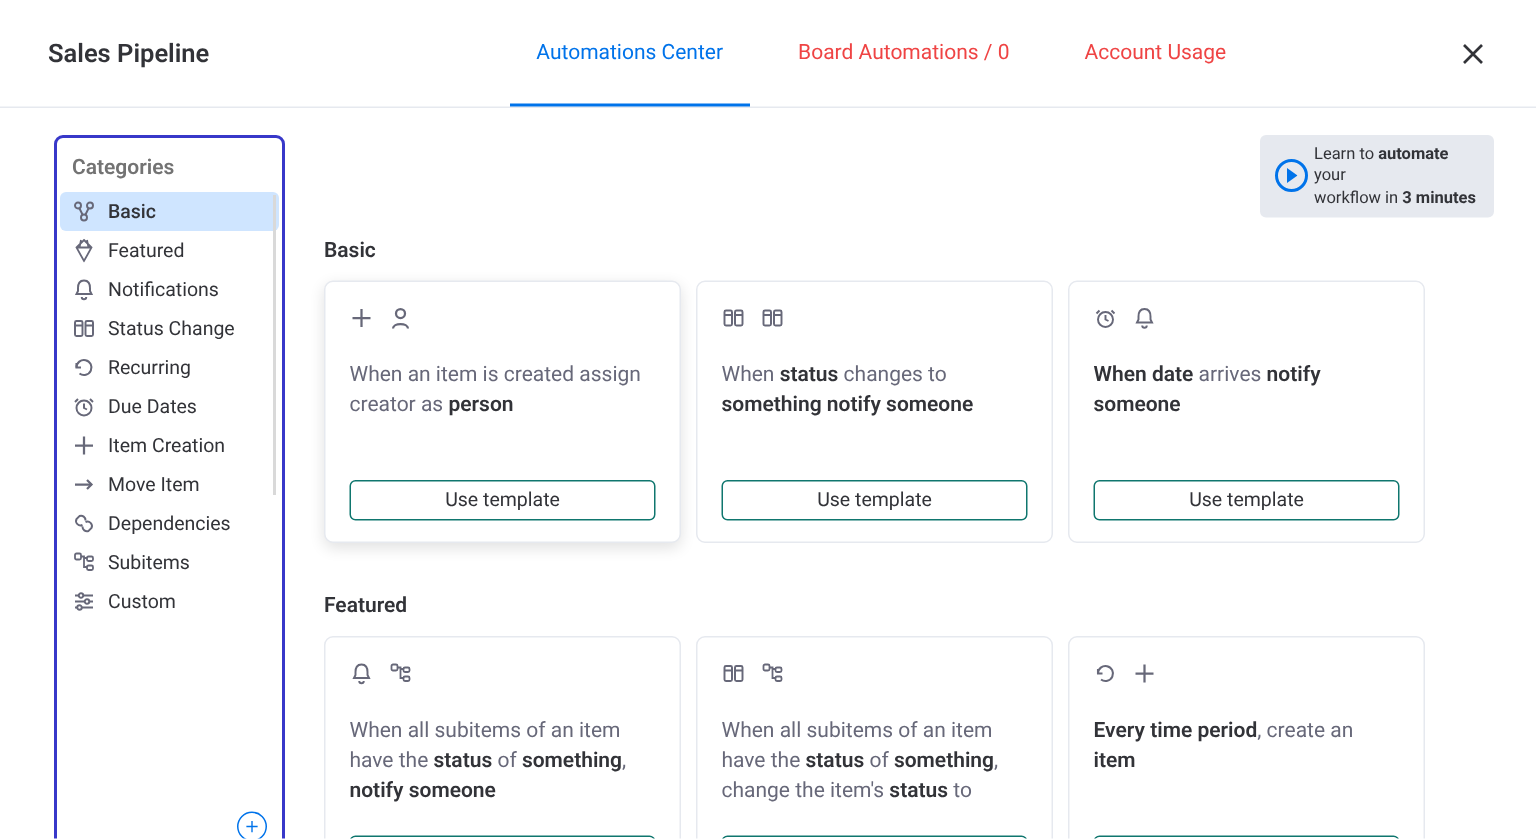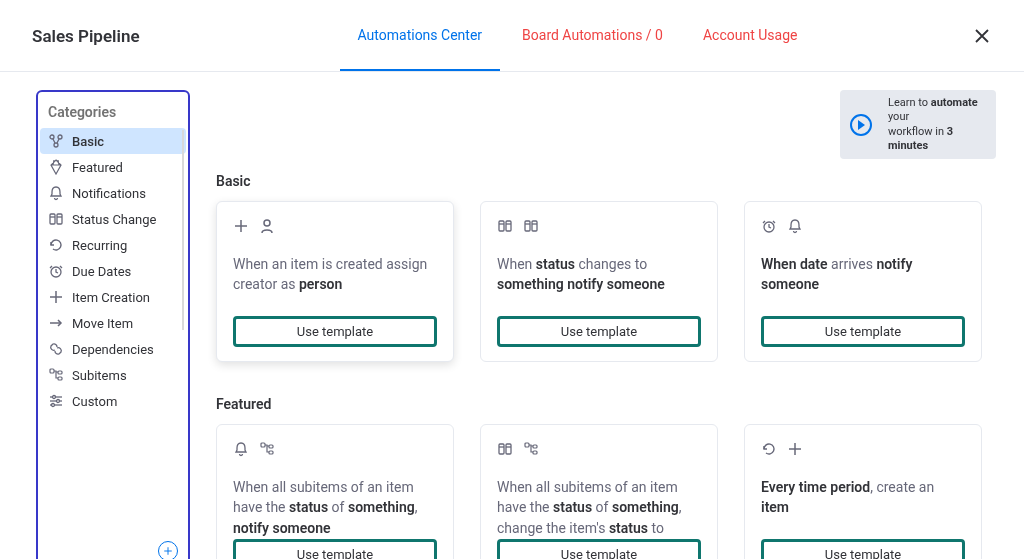--- a/index.html
+++ b/index.html
@@ -1,20 +1,20 @@
 <!DOCTYPE html>
 <html><head>
   <meta charset="utf-8">
   <style>
     * { box-sizing: border-box; margin: 0; padding: 0; }
     body { font-family: -apple-system, BlinkMacSystemFont, "Segoe UI", Roboto, sans-serif; background: #fff; width: 1024px; height: 559px; overflow: hidden; position: relative; }
 
     .header { display: flex; align-items: center; height: 72px; border-bottom: 1px solid #e6e9ef; padding: 0 28px 0 32px; }
     .header-title { font-size: 17px; font-weight: 600; color: #323338; }
-    .tabs { display: flex; gap: 4px; margin-left: 200px; height: 100%; }
+    .tabs { display: flex; gap: 14px; margin-left: 200px; height: 100%; }
     .tab { display: flex; align-items: center; padding: 0 18px; font-size: 14px; color: #ef4444; cursor: pointer; border-bottom: 2px solid transparent; }
     .tab.active { color: #0073ea; border-bottom-color: #0073ea; }
     .close-btn { margin-left: auto; font-size: 20px; color: #323338; cursor: pointer; padding: 6px; }
 
     .body { display: flex; padding: 18px 28px 0 36px; height: calc(100% - 56px); }
 
     .sidebar { width: 154px; flex: 0 0 154px; border: 2px solid #3838c9; border-radius: 6px; padding: 10px 2px; position: relative; }
     .sidebar-heading { font-size: 14px; font-weight: 600; color: #737373; padding: 2px 8px 8px 8px; }
     .sidebar-item { display: flex; align-items: center; gap: 8px; padding: 5px 8px; font-size: 13px; color: #323338; cursor: pointer; border-radius: 4px; }
     .sidebar-item.active { background: #cfe5ff; color: #323338; font-weight: 500; }
@@ -23,33 +23,33 @@
     .add-btn { position: absolute; right: 10px; bottom: 12px; width: 20px; height: 20px; border-radius: 50%; border: 1.5px solid #0073ea; color: #0073ea; display: flex; align-items: center; justify-content: center; cursor: pointer; background: #fff; }
 
     .main { flex: 1; padding-left: 26px; }
 
     .top-row { display: flex; align-items: flex-start; gap: 12px; margin-bottom: 14px; }
     .search-wrap { flex: 0 0 420px; height: 32px; border: 1.5px solid #3838c9; border-radius: 4px; display: flex; align-items: center; padding: 0 10px; position: relative; }
     .search-input { border: none; outline: none; font-size: 13.5px; color: #676879; width: 100%; }
     .search-input::placeholder { color: #676879; }
     .search-icon { color: #676879; }
     .search-arrow { position: absolute; left: 62px; top: 50%; transform: translateY(-50%); pointer-events: none; }
-    .learn-box { margin-left: auto; background: #e6e9ef; border-radius: 4px; padding: 6px 10px; display: flex; align-items: center; gap: 16px; max-width: 156px; cursor: pointer; }
+    .learn-box { margin-left: auto; background: #e6e9ef; border-radius: 4px; padding: 6px 10px; display: flex; align-items: center; gap: 4px; max-width: 156px; cursor: pointer; }
     .learn-play { width: 22px; height: 22px; border: 2px solid #0073ea; border-radius: 50%; display: flex; align-items: center; justify-content: center; flex-shrink: 0; }
     .learn-text { font-size: 11px; color: #323338; line-height: 1.3; }
 
     .section-title { font-size: 14px; font-weight: 600; color: #323338; margin-bottom: 12px; }
 
-    .cards-row { display: flex; gap: 26px; margin-bottom: 34px; }
+    .cards-row { display: flex; gap: 10px; margin-bottom: 34px; }
     .card { flex: 0 0 238px; background: #fff; border: 1px solid #e6e9ef; border-radius: 6px; padding: 16px 16px 14px 16px; cursor: pointer; }
     .card.highlighted { box-shadow: 0 3px 10px rgba(0,0,0,0.12); }
     .card-icons { display: flex; gap: 8px; color: #676879; margin-bottom: 18px; font-size: 18px; }
     .card-desc { font-size: 14px; color: #676879; line-height: 1.45; min-height: 62px; }
     .card-desc b { color: #323338; font-weight: 600; }
-    .use-btn { border: 3px solid #0f766e; border-radius: 4px; padding: 5px 0; text-align: center; font-size: 13px; color: #323338; cursor: pointer; }
+    .use-btn { margin-top: 18px; border: 1px solid #0f766e; border-radius: 4px; padding: 5px 0; text-align: center; font-size: 13px; color: #323338; cursor: pointer; }
 
     svg { display: block; }
   </style>
 </head>
 <body>
 
 <svg width="0" height="0" style="position:absolute">
   <defs>
     <g id="i-basic">
         <circle cx="4" cy="4" r="2" fill="none" stroke="currentColor" stroke-width="1.3"></circle>

